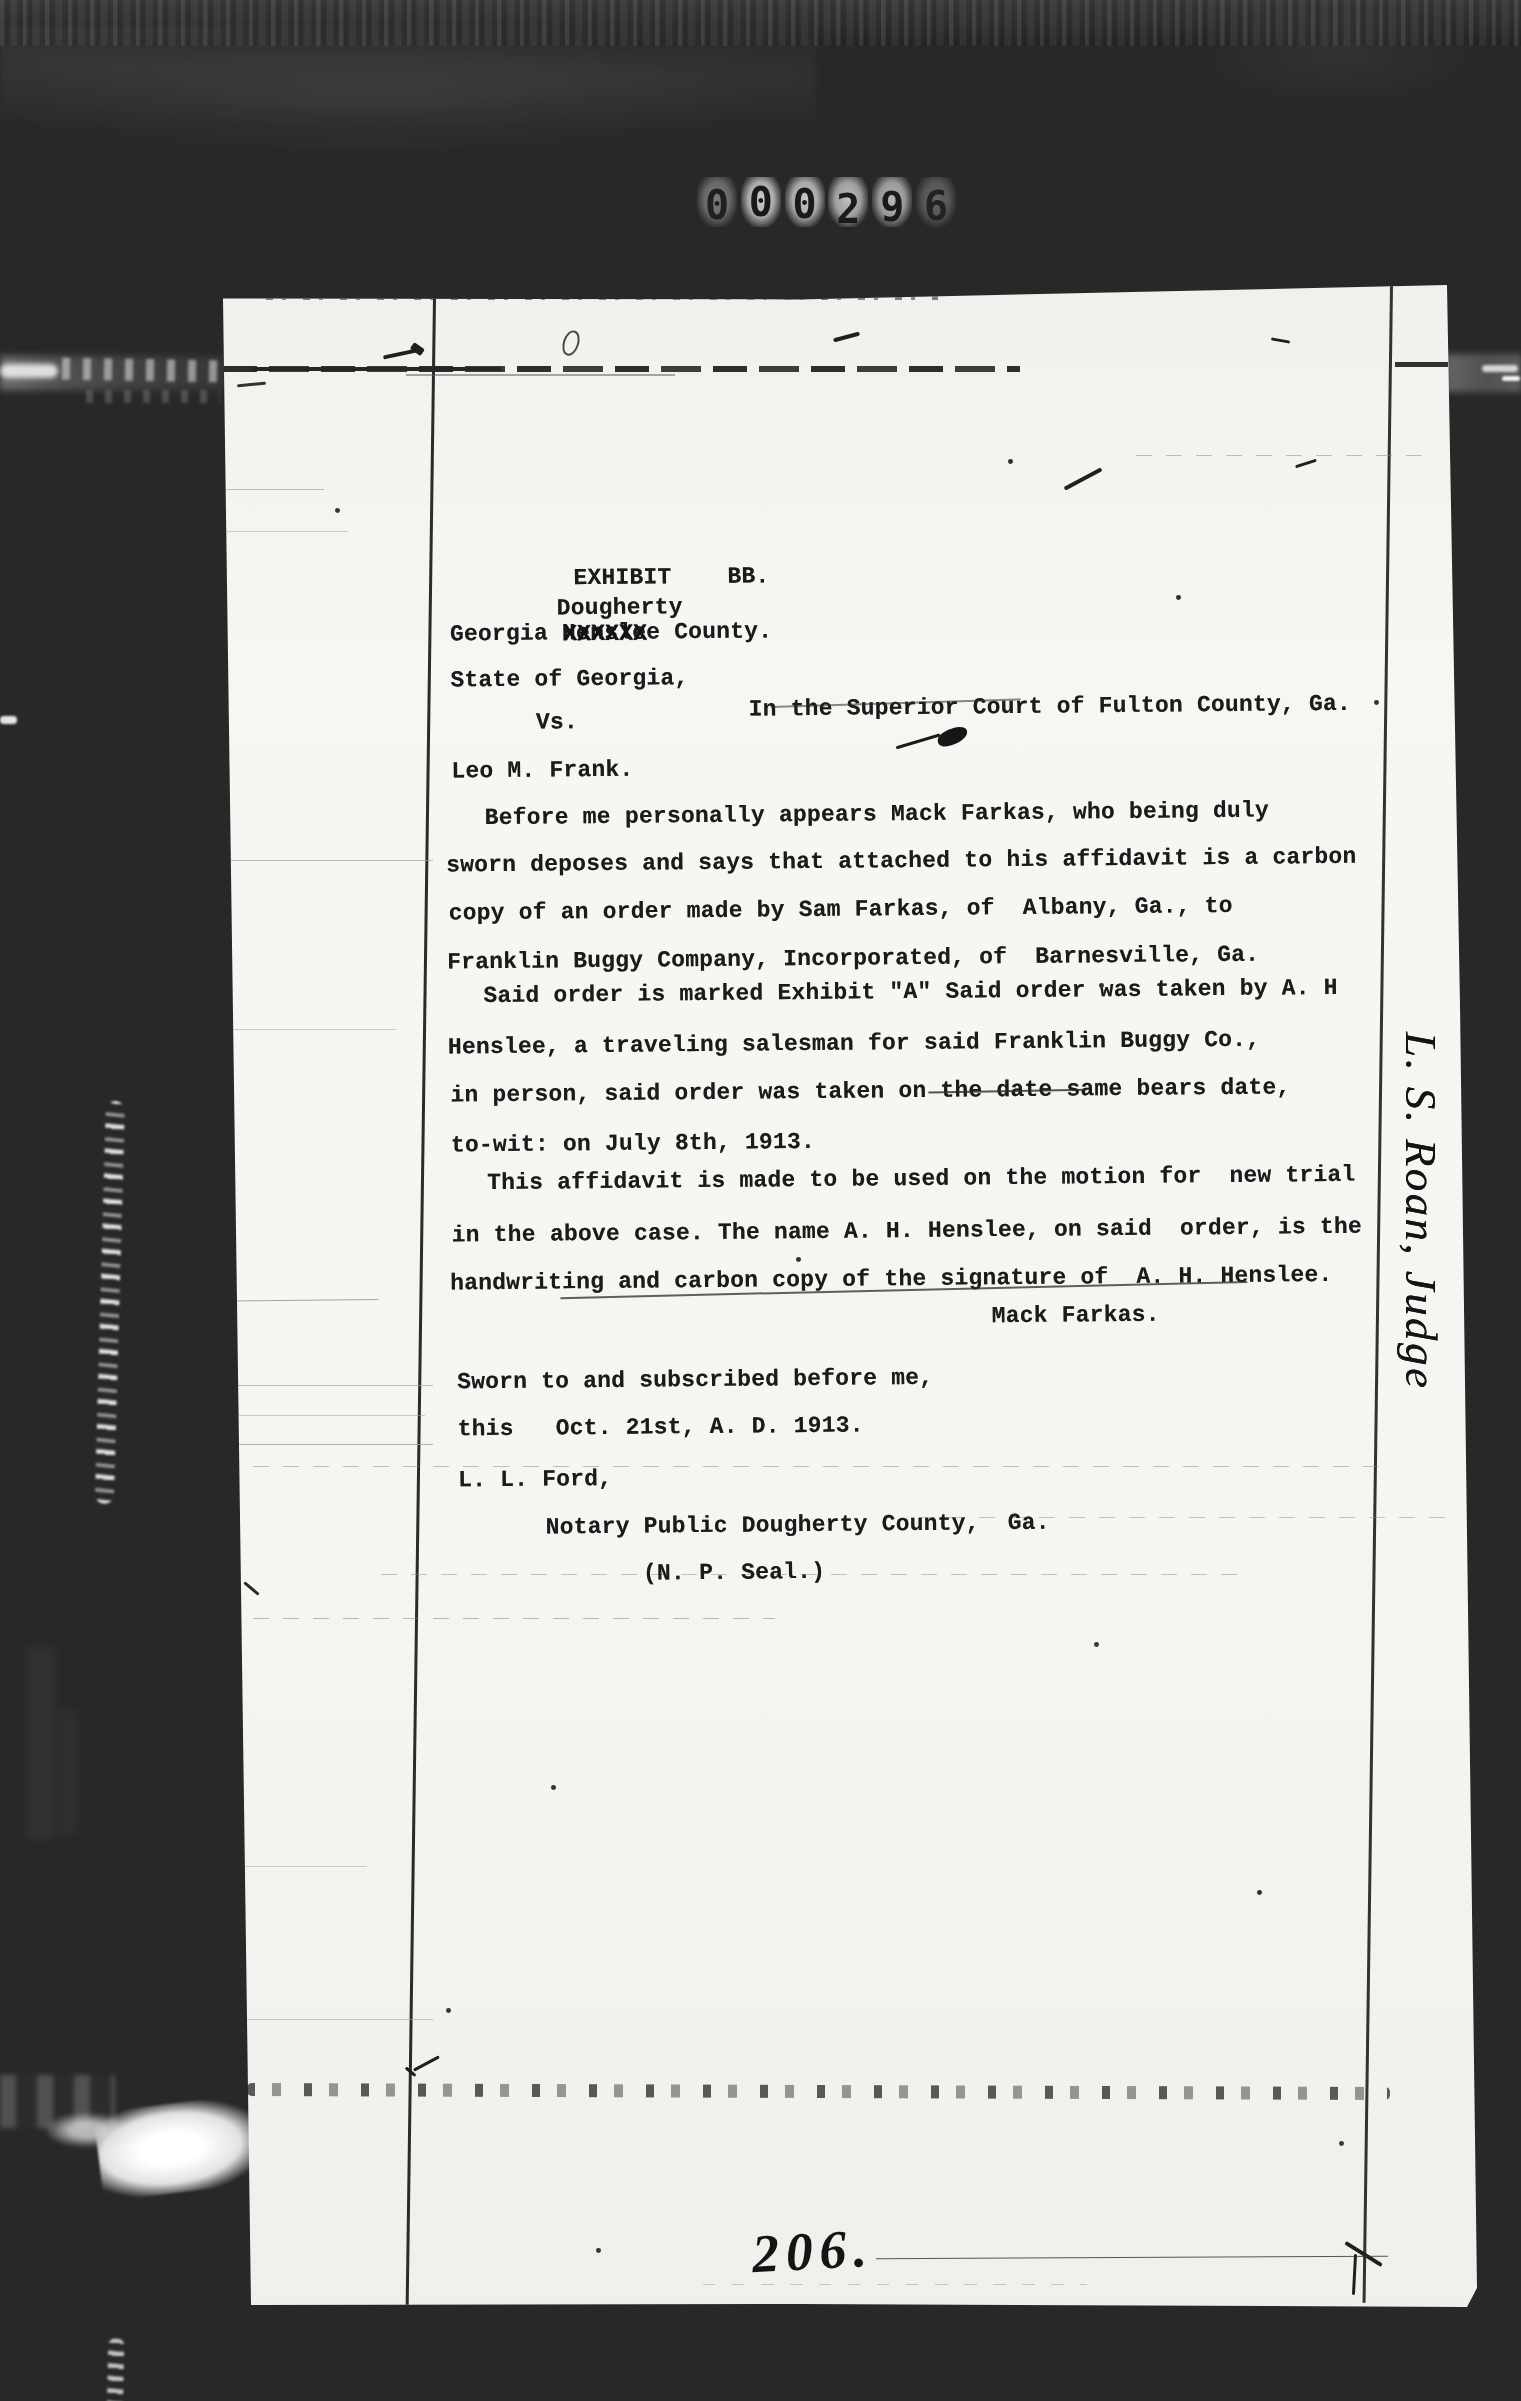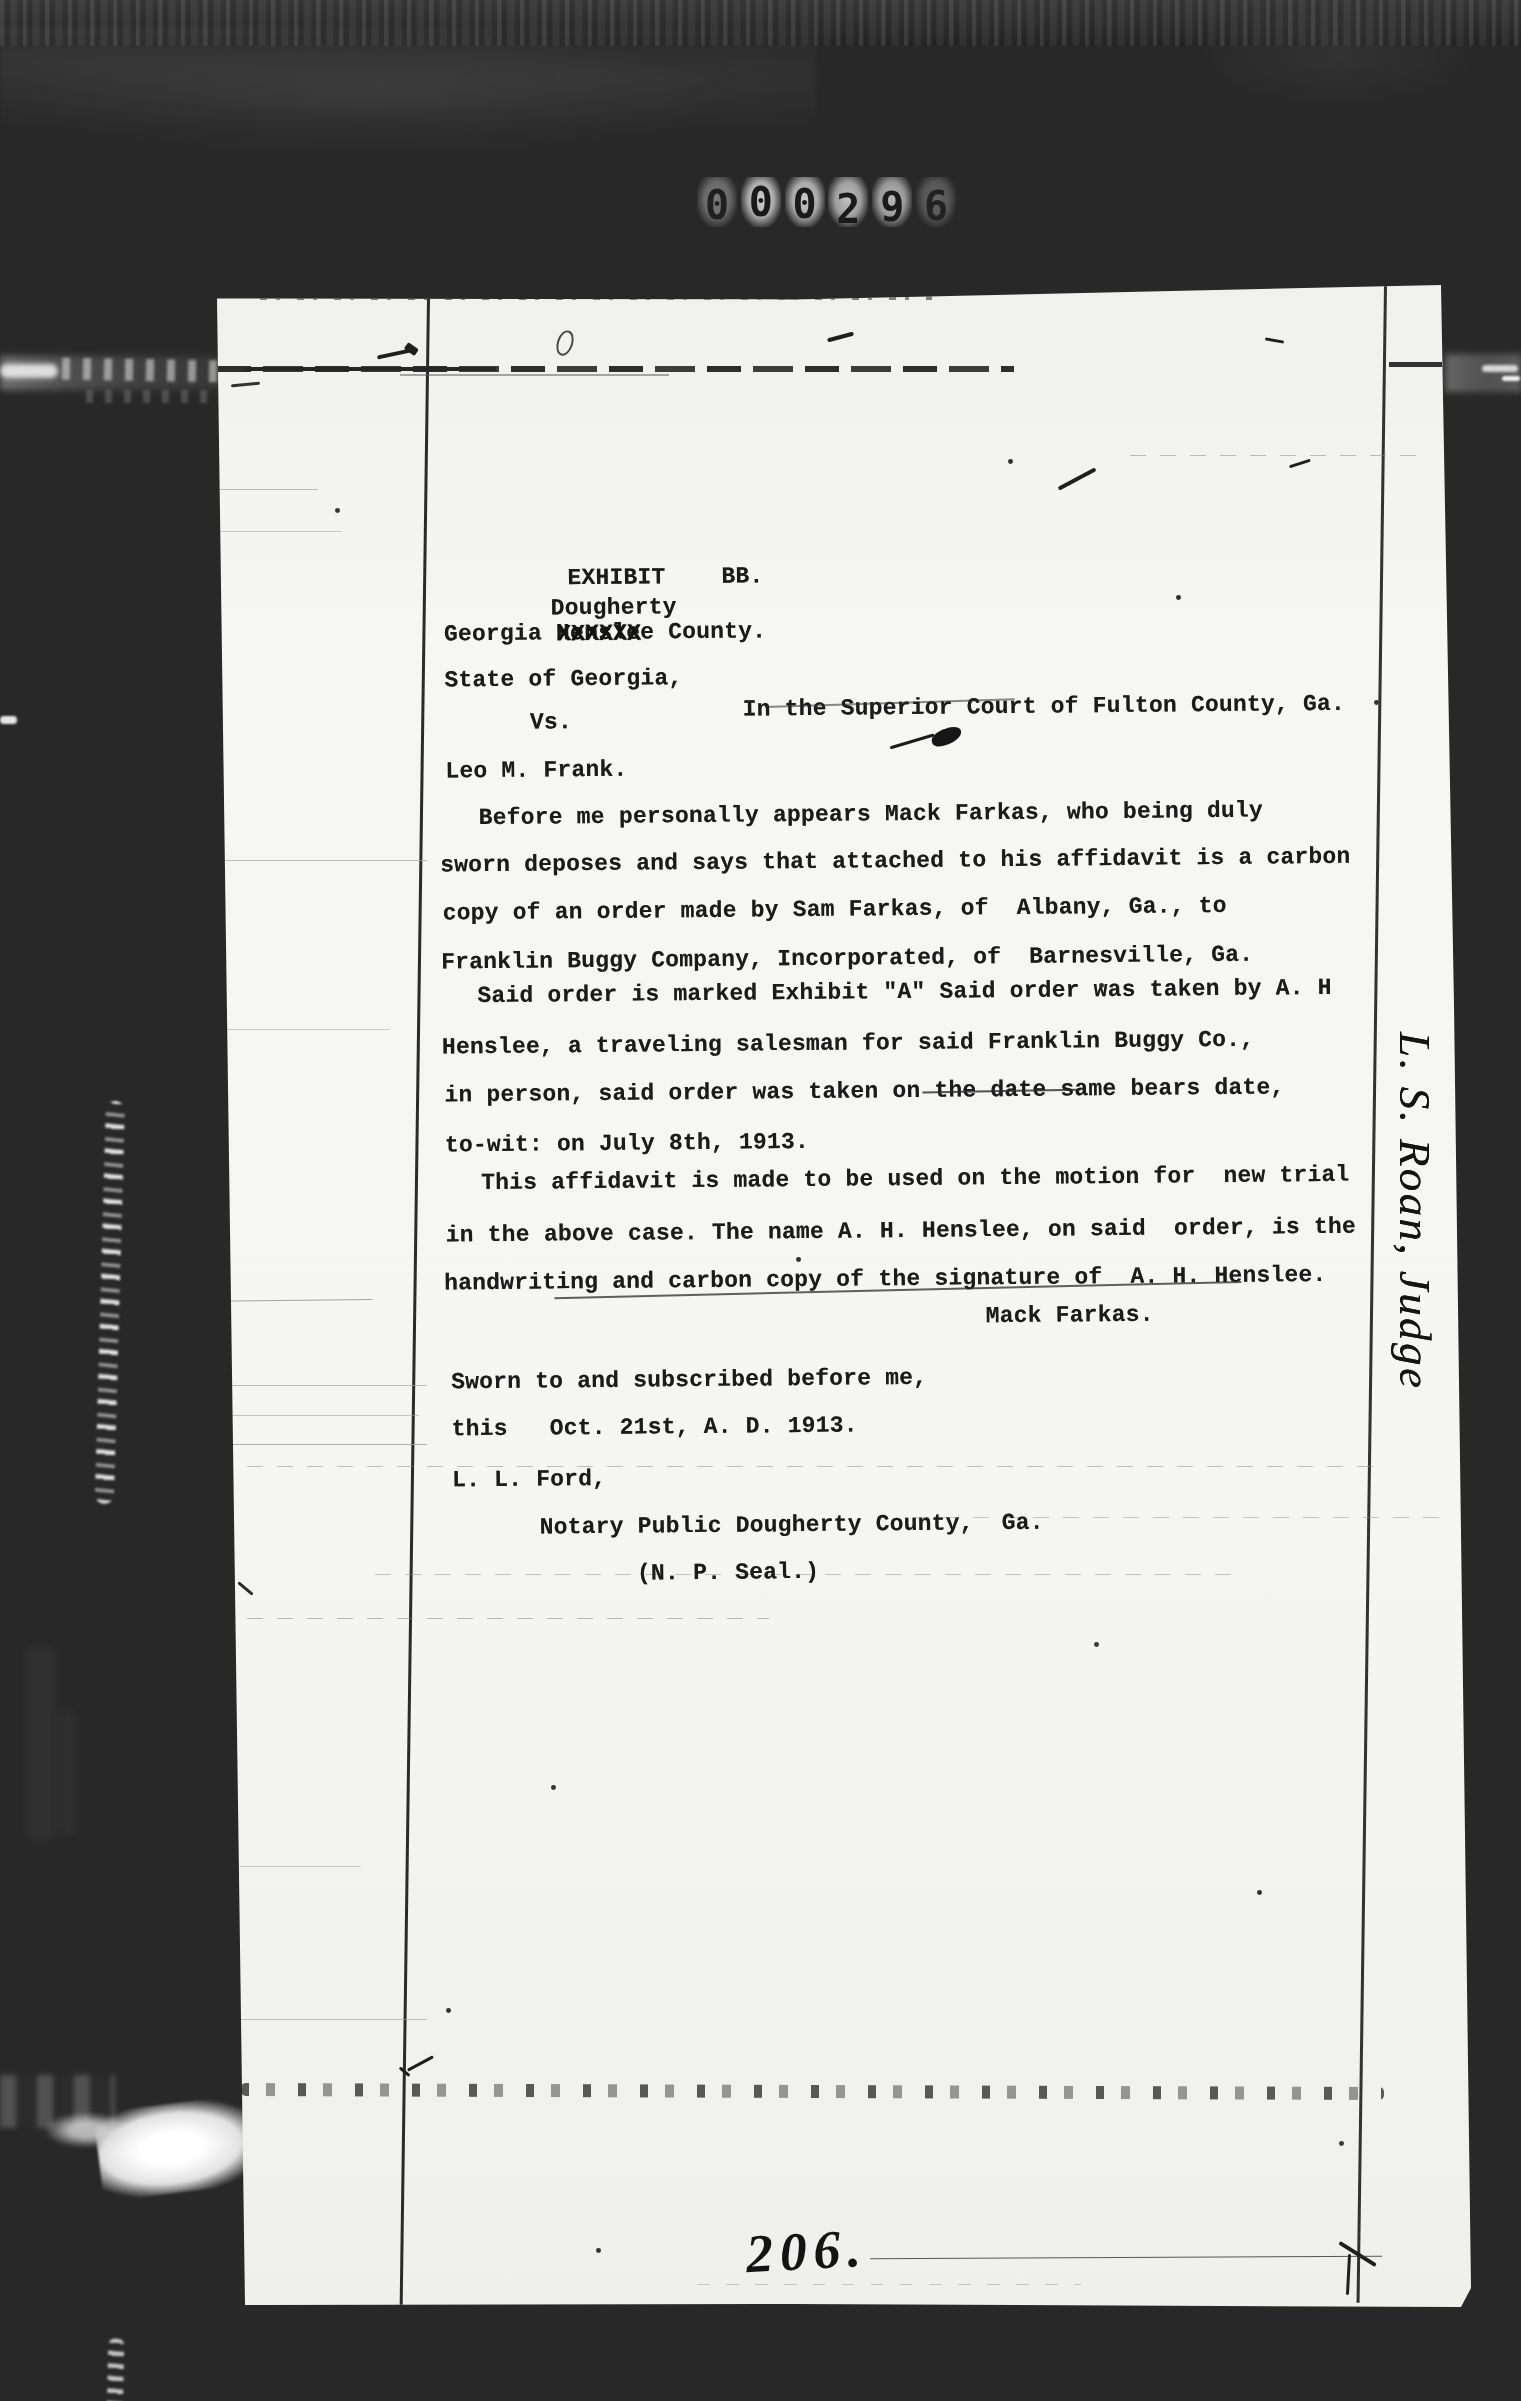--- a/index.html
+++ b/index.html
@@ -74,21 +74,21 @@
     background:radial-gradient(ellipse at 50% 45%, #e0e0e0 0%, #b9b9b9 45%, rgba(70,70,70,0) 78%);
     display:flex;align-items:center;justify-content:center;
     font-family:"DejaVu Sans Mono",monospace;font-weight:bold;font-size:40px;color:#181818;
   }
   .c0{opacity:.45}.c1{opacity:.9}.c2{opacity:.88}.c3{opacity:.82}.c4{opacity:.78}.c5{opacity:.32}
   .c0 span{transform:translateY(2.9px)}.c2 span{transform:translateY(1.9px)}
   .c3 span{transform:translateY(6.7px)}.c4 span{transform:translateY(4.8px)}.c5 span{transform:translateY(3.8px)}
 
   
   .page{
-    left:217px;top:285px;width:1258px;height:2031px;
+    left:223px;top:285px;width:1258px;height:2031px;
     background:linear-gradient(180deg,#f0f0ed 0%,#f6f6f3 18%,#f5f5f2 62%,#efefec 100%);
     clip-path:polygon(0 13.4px,576px 14.4px,1224px 0,1237px 720px,1254px 2003px,1244px 2022px,576px 2019px,28px 2020px);
   }
   .rule-left{left:210px;top:12.5px;width:3.4px;height:2008px;background:#191919;
     transform:rotate(.78deg);transform-origin:top center;opacity:.92;}
   .rule-right{left:1167px;top:1px;width:2.9px;height:2017px;background:#1d1d1d;
     transform:rotate(.78deg);transform-origin:top center;opacity:.9;}
   .edge-fringe{left:43px;top:10.6px;width:672px;height:4.8px;
     background:repeating-linear-gradient(90deg,#333 0 6.7px,transparent 6.7px 16.3px,#444 16.3px 20px,transparent 20px 37px);
     opacity:.6;filter:blur(0.2px);}

